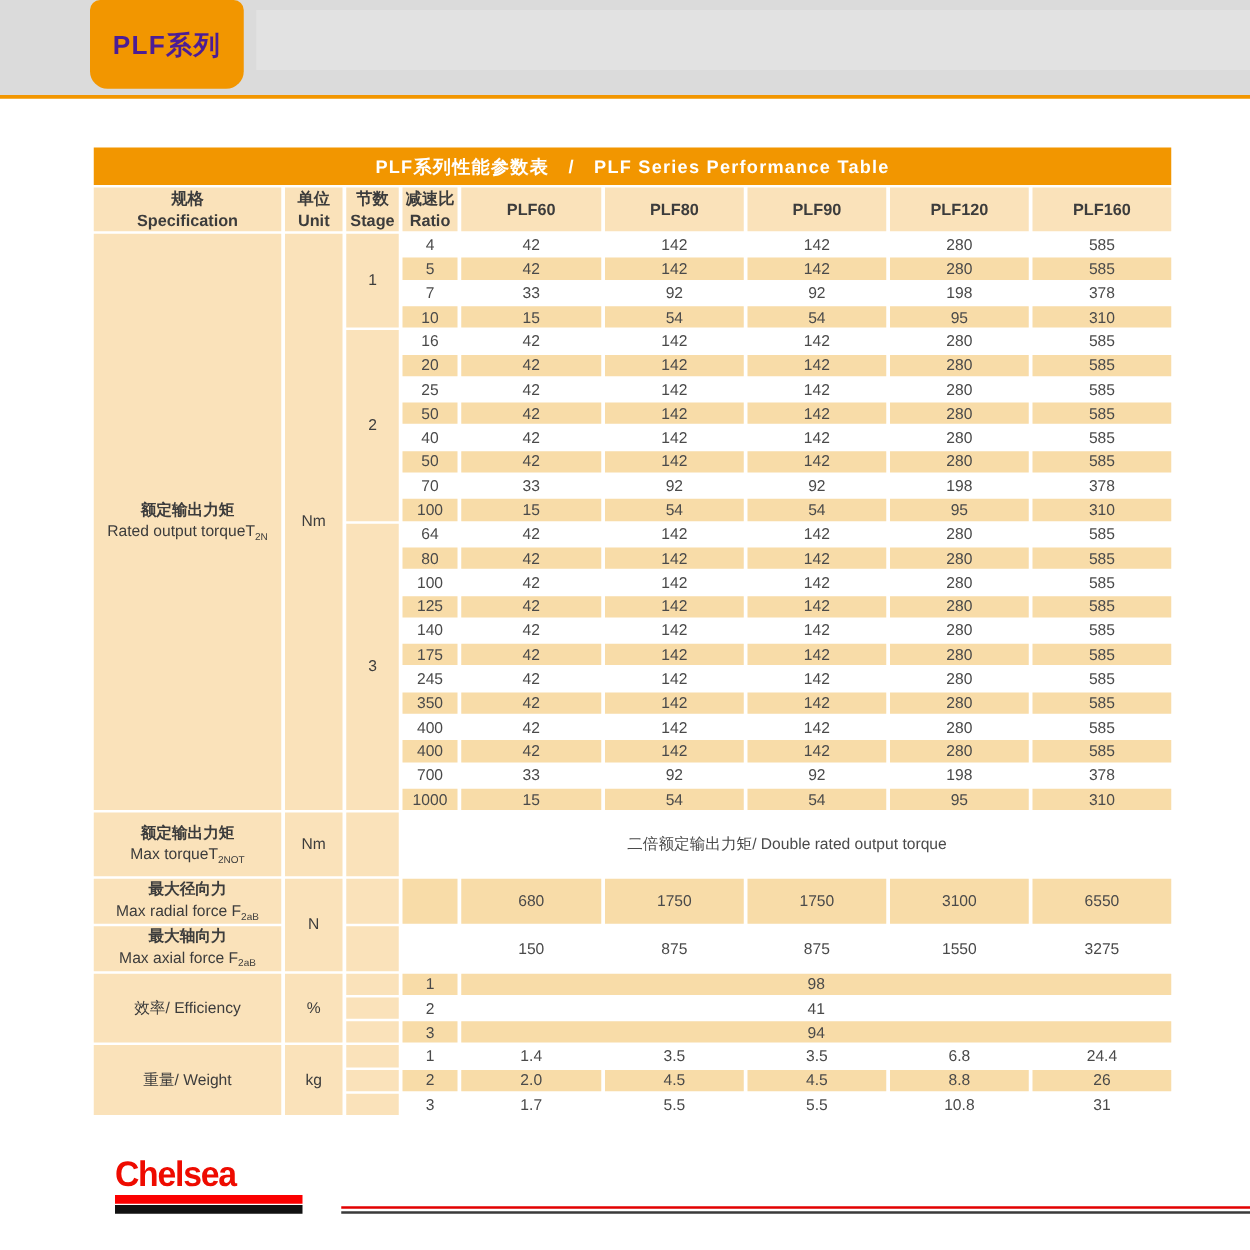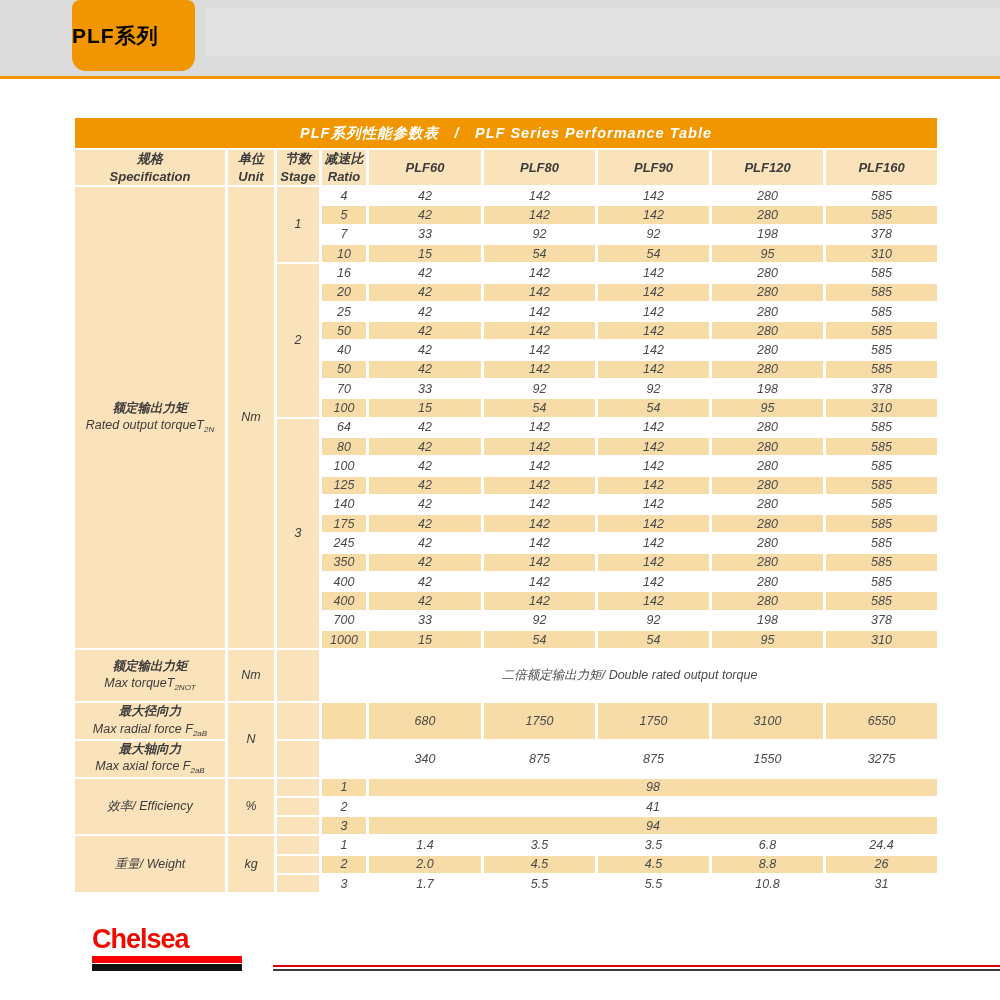--- a/index.html
+++ b/index.html
@@ -2,23 +2,23 @@
 <html><head>
 <meta charset="utf-8">
 <style>
   * { margin:0; padding:0; box-sizing:border-box; }
   html,body { width:1000px; height:1000px; background:#fff;
     font-family:"Liberation Sans", sans-serif; color:#4a4a4a; }
   .top-strip { position:absolute; left:0; top:0; width:1000px; height:76px; background:#dbdbdb; }
   .top-strip-inner { position:absolute; left:205px; top:8px; width:795px; height:48px; background:#e2e2e2; }
   .orange-line { position:absolute; left:0; top:76px; width:1000px; height:3px; background:#f29600; }
   .tab { position:absolute; left:72px; top:0; width:123px; height:71px; background:#f29600;
-    border-radius:8px 8px 14px 14px; display:flex; align-items:center; justify-content:flex-start;
-    color:#000000; font-weight:bold; font-size:21px; letter-spacing:1px; }
-  .table-wrap { position:absolute; left:72px; top:116px; width:868px;font-style:italic; }
+    border-radius:8px 8px 14px 14px; display:flex; align-items:center; justify-content:center;
+    color:#4c1d95; font-weight:bold; font-size:21px; letter-spacing:1px; }
+  .table-wrap { position:absolute; left:72px; top:116px; width:868px; }
   table { border-collapse:separate; border-spacing:3px 2px; table-layout:fixed; width:868px; }
   td, th { text-align:center; vertical-align:middle; font-size:12.5px; overflow:hidden; }
   .title-bar { background:#f29600; color:#fff; font-weight:bold; font-size:14.5px; letter-spacing:1px; height:30px; }
   .hd { background:#fae2ba; color:#3c3c3c; font-weight:bold; font-size:13px; line-height:1.35; }
   tr.h-head { height:33px; }
   tr.h-data { height:17.3px; }
   tr.h-torque { height:51px; }
   tr.h-force { height:33px; }
   .lbl { background:#fae2ba; color:#3c3c3c; line-height:1.4; }
   .lbl .cn { font-weight:bold; }
@@ -308,21 +308,21 @@
           <td class="tan">3100</td>
           <td class="tan">6550</td>
         </tr>
         <tr class="h-force">
           <td class="lbl">
             <div class="cn">最大轴向力</div>
             <div class="en">Max axial force F<sub>2aB</sub></div>
           </td>
           <td class="lbl"></td>
           <td class="white"></td>
-          <td class="white">340</td>
+          <td class="white">150</td>
           <td class="white">875</td>
           <td class="white">875</td>
           <td class="white">1550</td>
           <td class="white">3275</td>
         </tr>
         <tr class="h-data">
           <td class="lbl" rowspan="3">效率/ Efficiency</td>
           <td class="lbl" rowspan="3">%</td>
           <td class="lbl"></td>
           <td class="tan">1</td>

